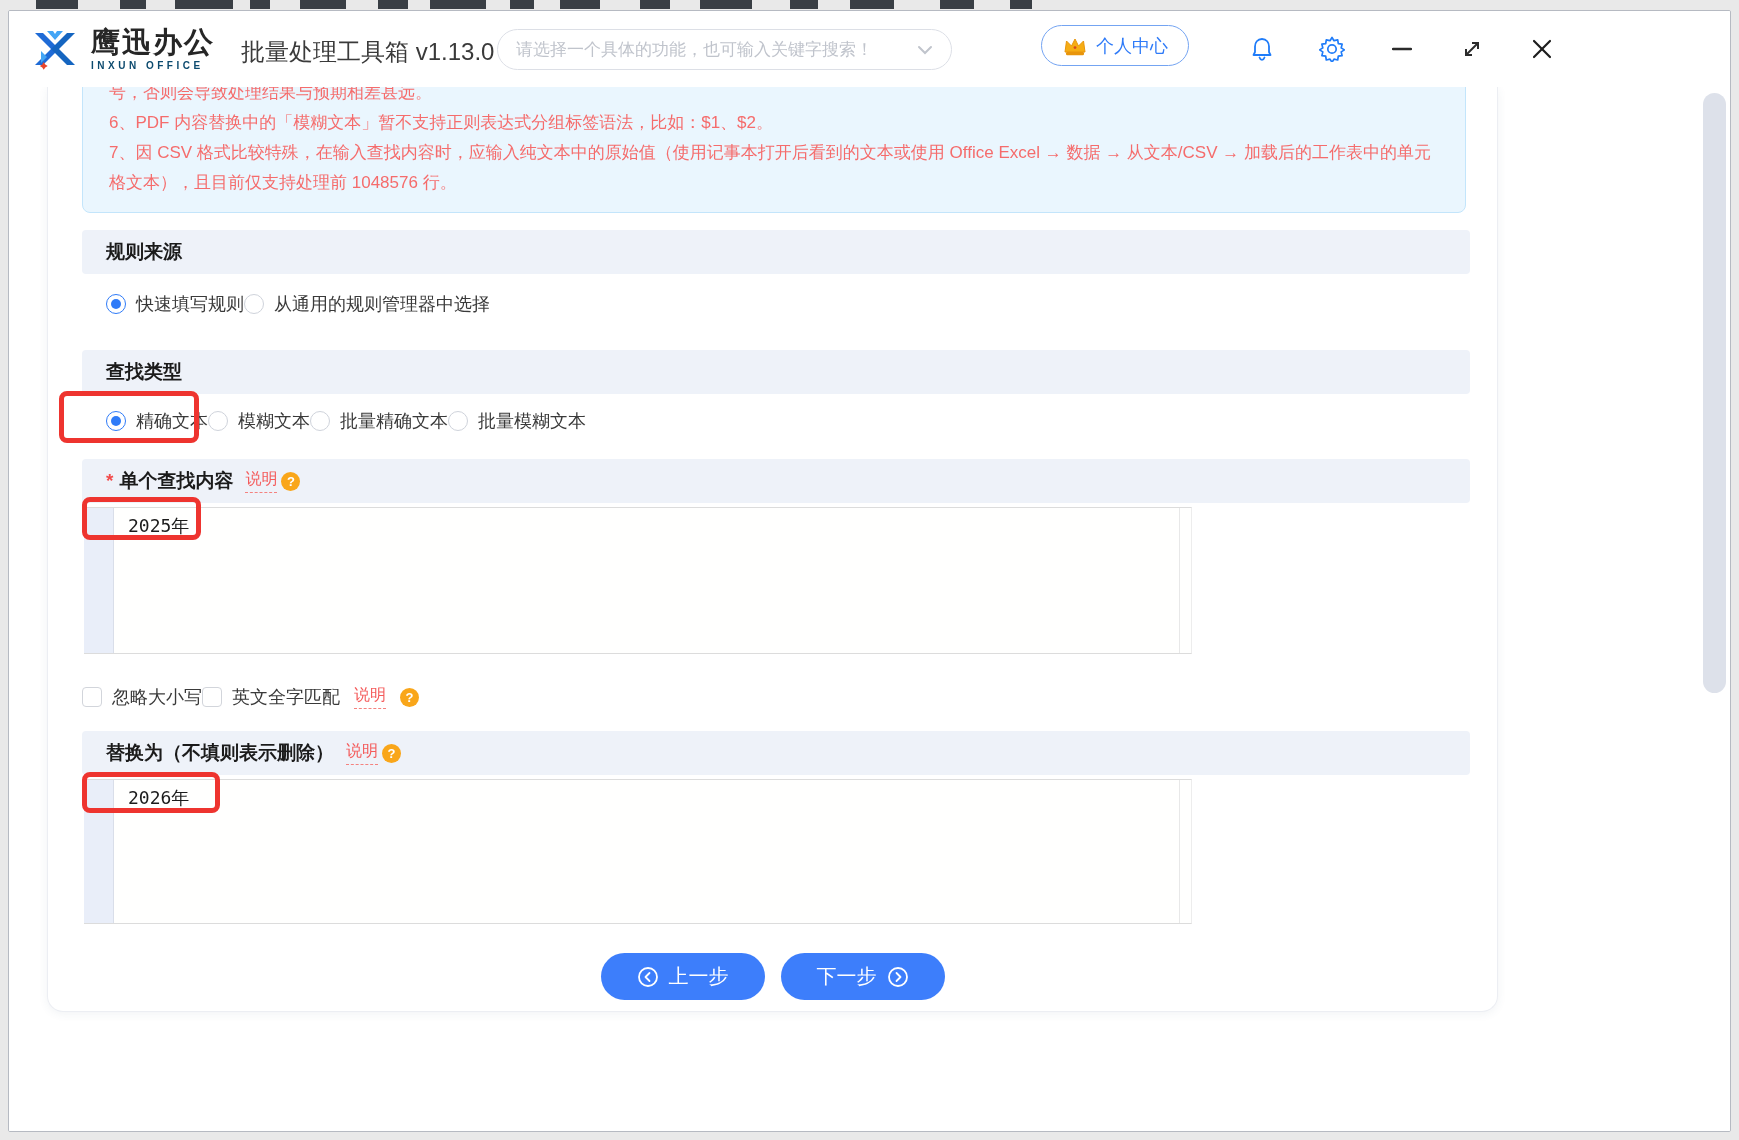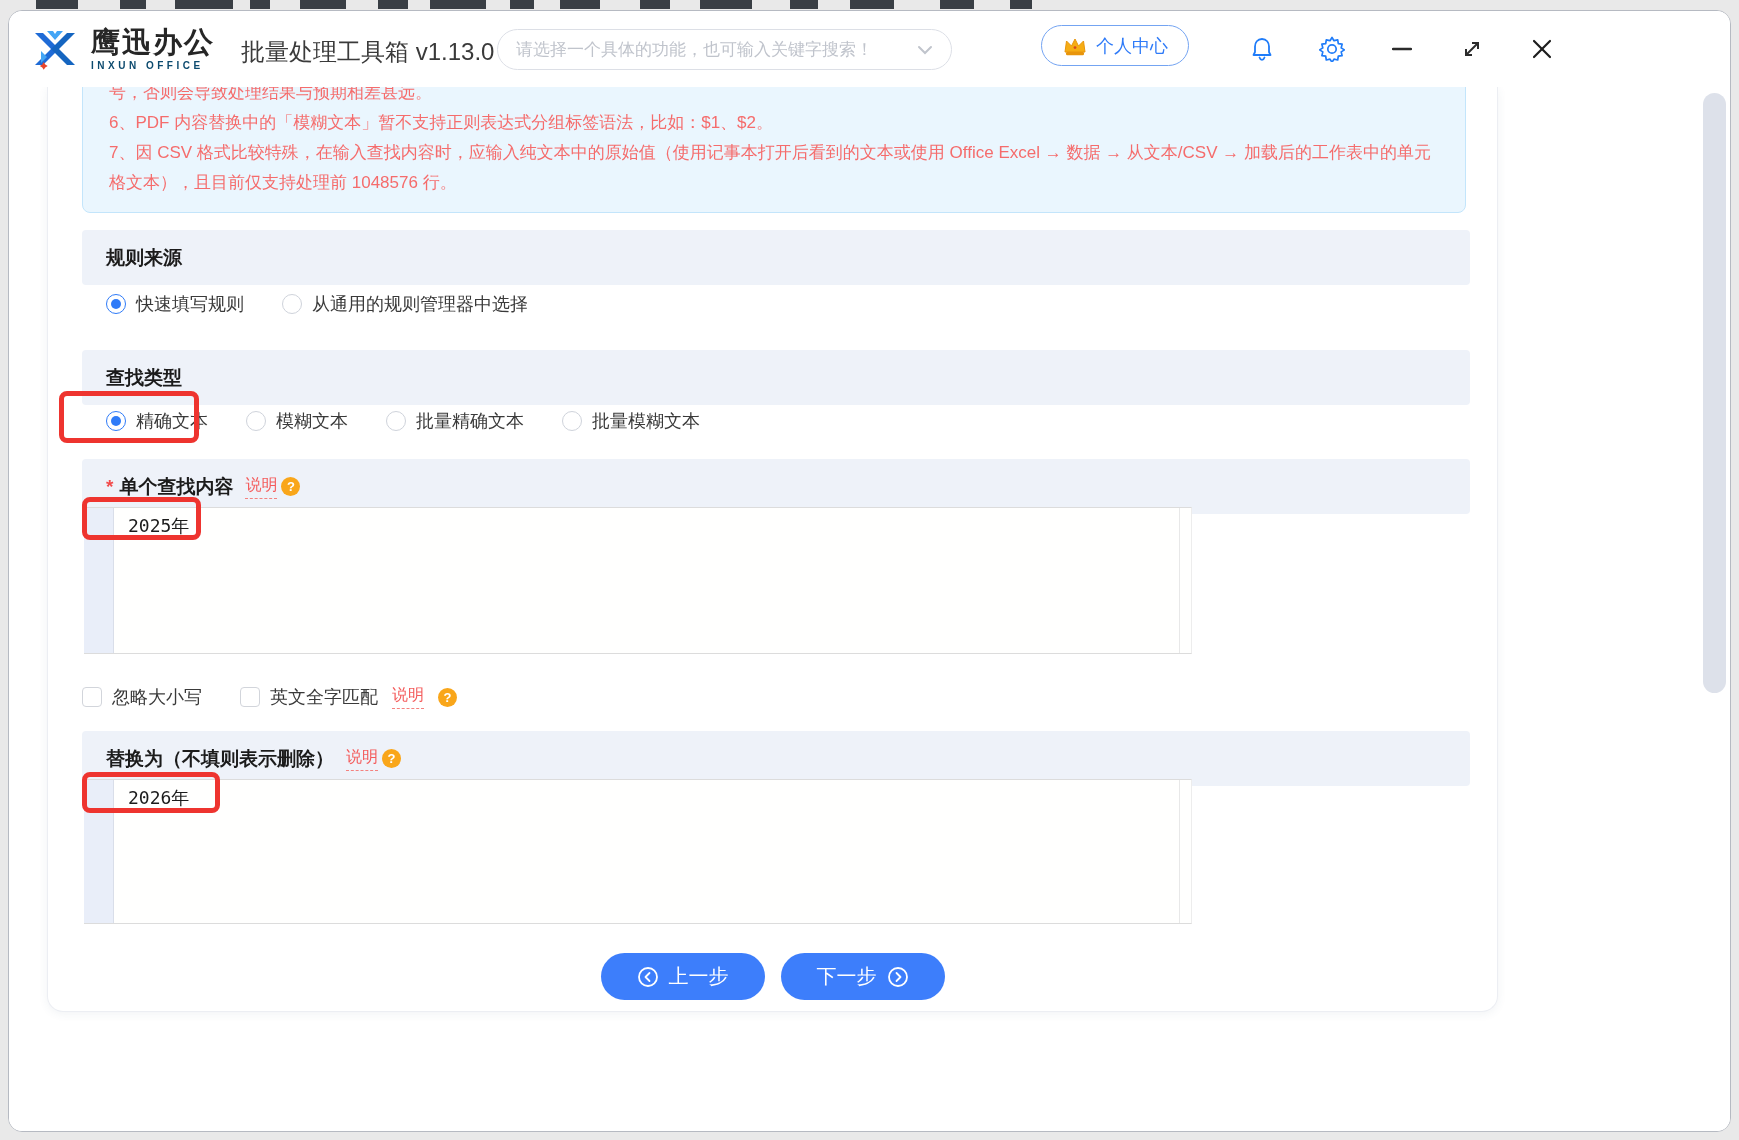--- a/index.html
+++ b/index.html
@@ -6,21 +6,21 @@
   html,body { width:1739px; height:1140px; }
   body {
     font-family:"Liberation Sans","DejaVu Sans",sans-serif;
     background:#e9e9e9; position:relative; overflow:hidden;
   }
   
   .artifact { position:absolute; top:0; height:9px; background:#3a3f45; }
   
   .window {
     position:absolute; left:8px; top:10px; width:1723px; height:1122px;
-    background:#fff; border:1px solid #b6bac2; border-radius:14px; overflow:hidden;
+    background:#fff; border:1px solid #b6bac2; border-radius:2px; overflow:hidden;
   }
   
   .header { position:absolute; left:0; top:0; width:100%; height:76px; background:#fff; }
   .logo-wrap { position:absolute; left:18px; top:10px; display:flex; align-items:center; }
   .brand { margin-left:8px; }
   .brand-cn { font-size:29px; font-weight:900; color:#262626; letter-spacing:2px; line-height:32px; }
   .brand-en { font-size:10px; font-weight:800; color:#0c4a6e; letter-spacing:3.5px; line-height:15px; }
   .app-title { position:absolute; left:232px; top:25px; font-size:24px; color:#3a3a3a; }
   .search-select {
     position:absolute; left:488px; top:18px; width:455px; height:41px;
@@ -44,34 +44,34 @@
   }
   
   .notice {
     position:absolute; left:34px; top:-20px; width:1384px;
     background:#eaf6fe; border:1px solid #c3e5fb; border-radius:8px;
     padding:10px 26px 14px 26px; color:#f56c6c; font-size:17px; line-height:30px;
   }
   .notice p { margin:0; }
   
   .sect-bar {
-    position:absolute; left:34px; width:1388px; height:55px; background:#eef2f9; border-radius:4px;
+    position:absolute; left:34px; width:1388px; height:44px; background:#eef2f9; border-radius:4px;
     display:flex; align-items:center; padding-left:24px; font-size:19px; font-weight:bold; color:#1b1b1b;
   }
   .req-star { color:#f24b4b; margin-right:6px; font-weight:bold; }
   .help-link {
     font-size:16px; font-weight:normal; color:#f45b5b; margin-left:12px;
     border-bottom:1.5px dashed #f4827f; padding-bottom:2px; cursor:pointer; display:inline-flex; align-items:center;
   }
   .q-badge {
     display:inline-flex; width:19px; height:19px; border-radius:50%; background:#f9a61a; color:#fff;
     font-size:13px; font-weight:bold; align-items:center; justify-content:center; margin-left:4px; cursor:pointer;
   }
   
-  .opt-row { position:absolute; left:58px; display:flex; align-items:flex-start; gap:38px; }
+  .opt-row { position:absolute; left:58px; display:flex; align-items:flex-start; }
   .opt { display:flex; align-items:center; gap:10px; cursor:pointer; font-size:18px; color:#3a3a3a; }
   .radio { width:20px; height:20px; border-radius:50%; border:1px solid #cfd3db; background:#fff; position:relative; flex:0 0 auto; }
   .radio.sel { border-color:#2f7bf8; }
   .radio.sel::after { content:""; position:absolute; left:4px; top:4px; width:10px; height:10px; border-radius:50%; background:#2f7bf8; }
   .checkbox { width:20px; height:20px; border:1px solid #d2d5db; border-radius:4px; background:#fff; flex:0 0 auto; }
   
   .editor {
     position:absolute; left:36px; width:1108px; background:#fffffe;
     border-top:1px solid #dcdcdc; border-bottom:1px solid #dcdcdc; border-right:1px solid #ededed;
   }

